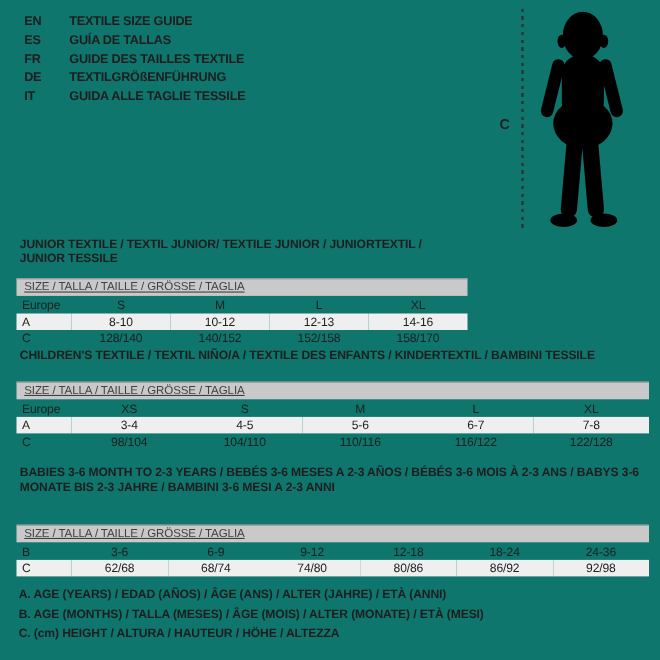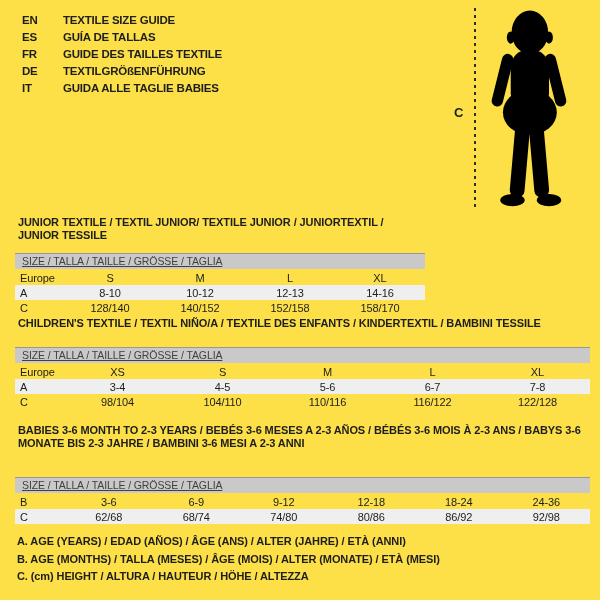--- a/index.html
+++ b/index.html
@@ -1,18 +1,18 @@
 <!DOCTYPE html>
 <html><head>
 <meta charset="utf-8">
 <style>
   * { margin:0; padding:0; box-sizing:border-box; }
   html,body { background:#fff; }
   .page {
-    position:relative; width:600px; height:600px; background:#fde047;
+    position:relative; width:600px; height:600px; background:#0f766e;
     font-family:"Liberation Sans", sans-serif; color:#1d1d1d; overflow:hidden;
   }
 
   
   .lang-list { position:absolute; left:22px; top:12px; }
   .lang-row { height:17px; line-height:17px; font-size:11.5px; font-weight:bold; letter-spacing:-0.2px; white-space:nowrap; }
   .lang-code { display:inline-block; width:38px; }
 
   
   .figure { position:absolute; left:448px; top:6px; width:145px; height:212px; }
@@ -59,21 +59,21 @@
     <div class="lang-row">
       <span class="lang-code">FR</span>
       <span class="lang-label">GUIDE DES TAILLES TEXTILE</span>
     </div>
     <div class="lang-row">
       <span class="lang-code">DE</span>
       <span class="lang-label">TEXTILGRÖßENFÜHRUNG</span>
     </div>
     <div class="lang-row">
       <span class="lang-code">IT</span>
-      <span class="lang-label">GUIDA ALLE TAGLIE BABIES</span>
+      <span class="lang-label">GUIDA ALLE TAGLIE TESSILE</span>
     </div>
   </div>
 
   <div class="figure">
     <span class="height-letter">C</span>
     <div class="dotted-line"></div>
     <svg class="baby-svg" viewBox="0 0 110 230" xmlns="http://www.w3.org/2000/svg">
       <g fill="#000000">
         <ellipse cx="56" cy="28" rx="21" ry="25"></ellipse>
         <ellipse cx="34" cy="34" rx="4.5" ry="7"></ellipse>

